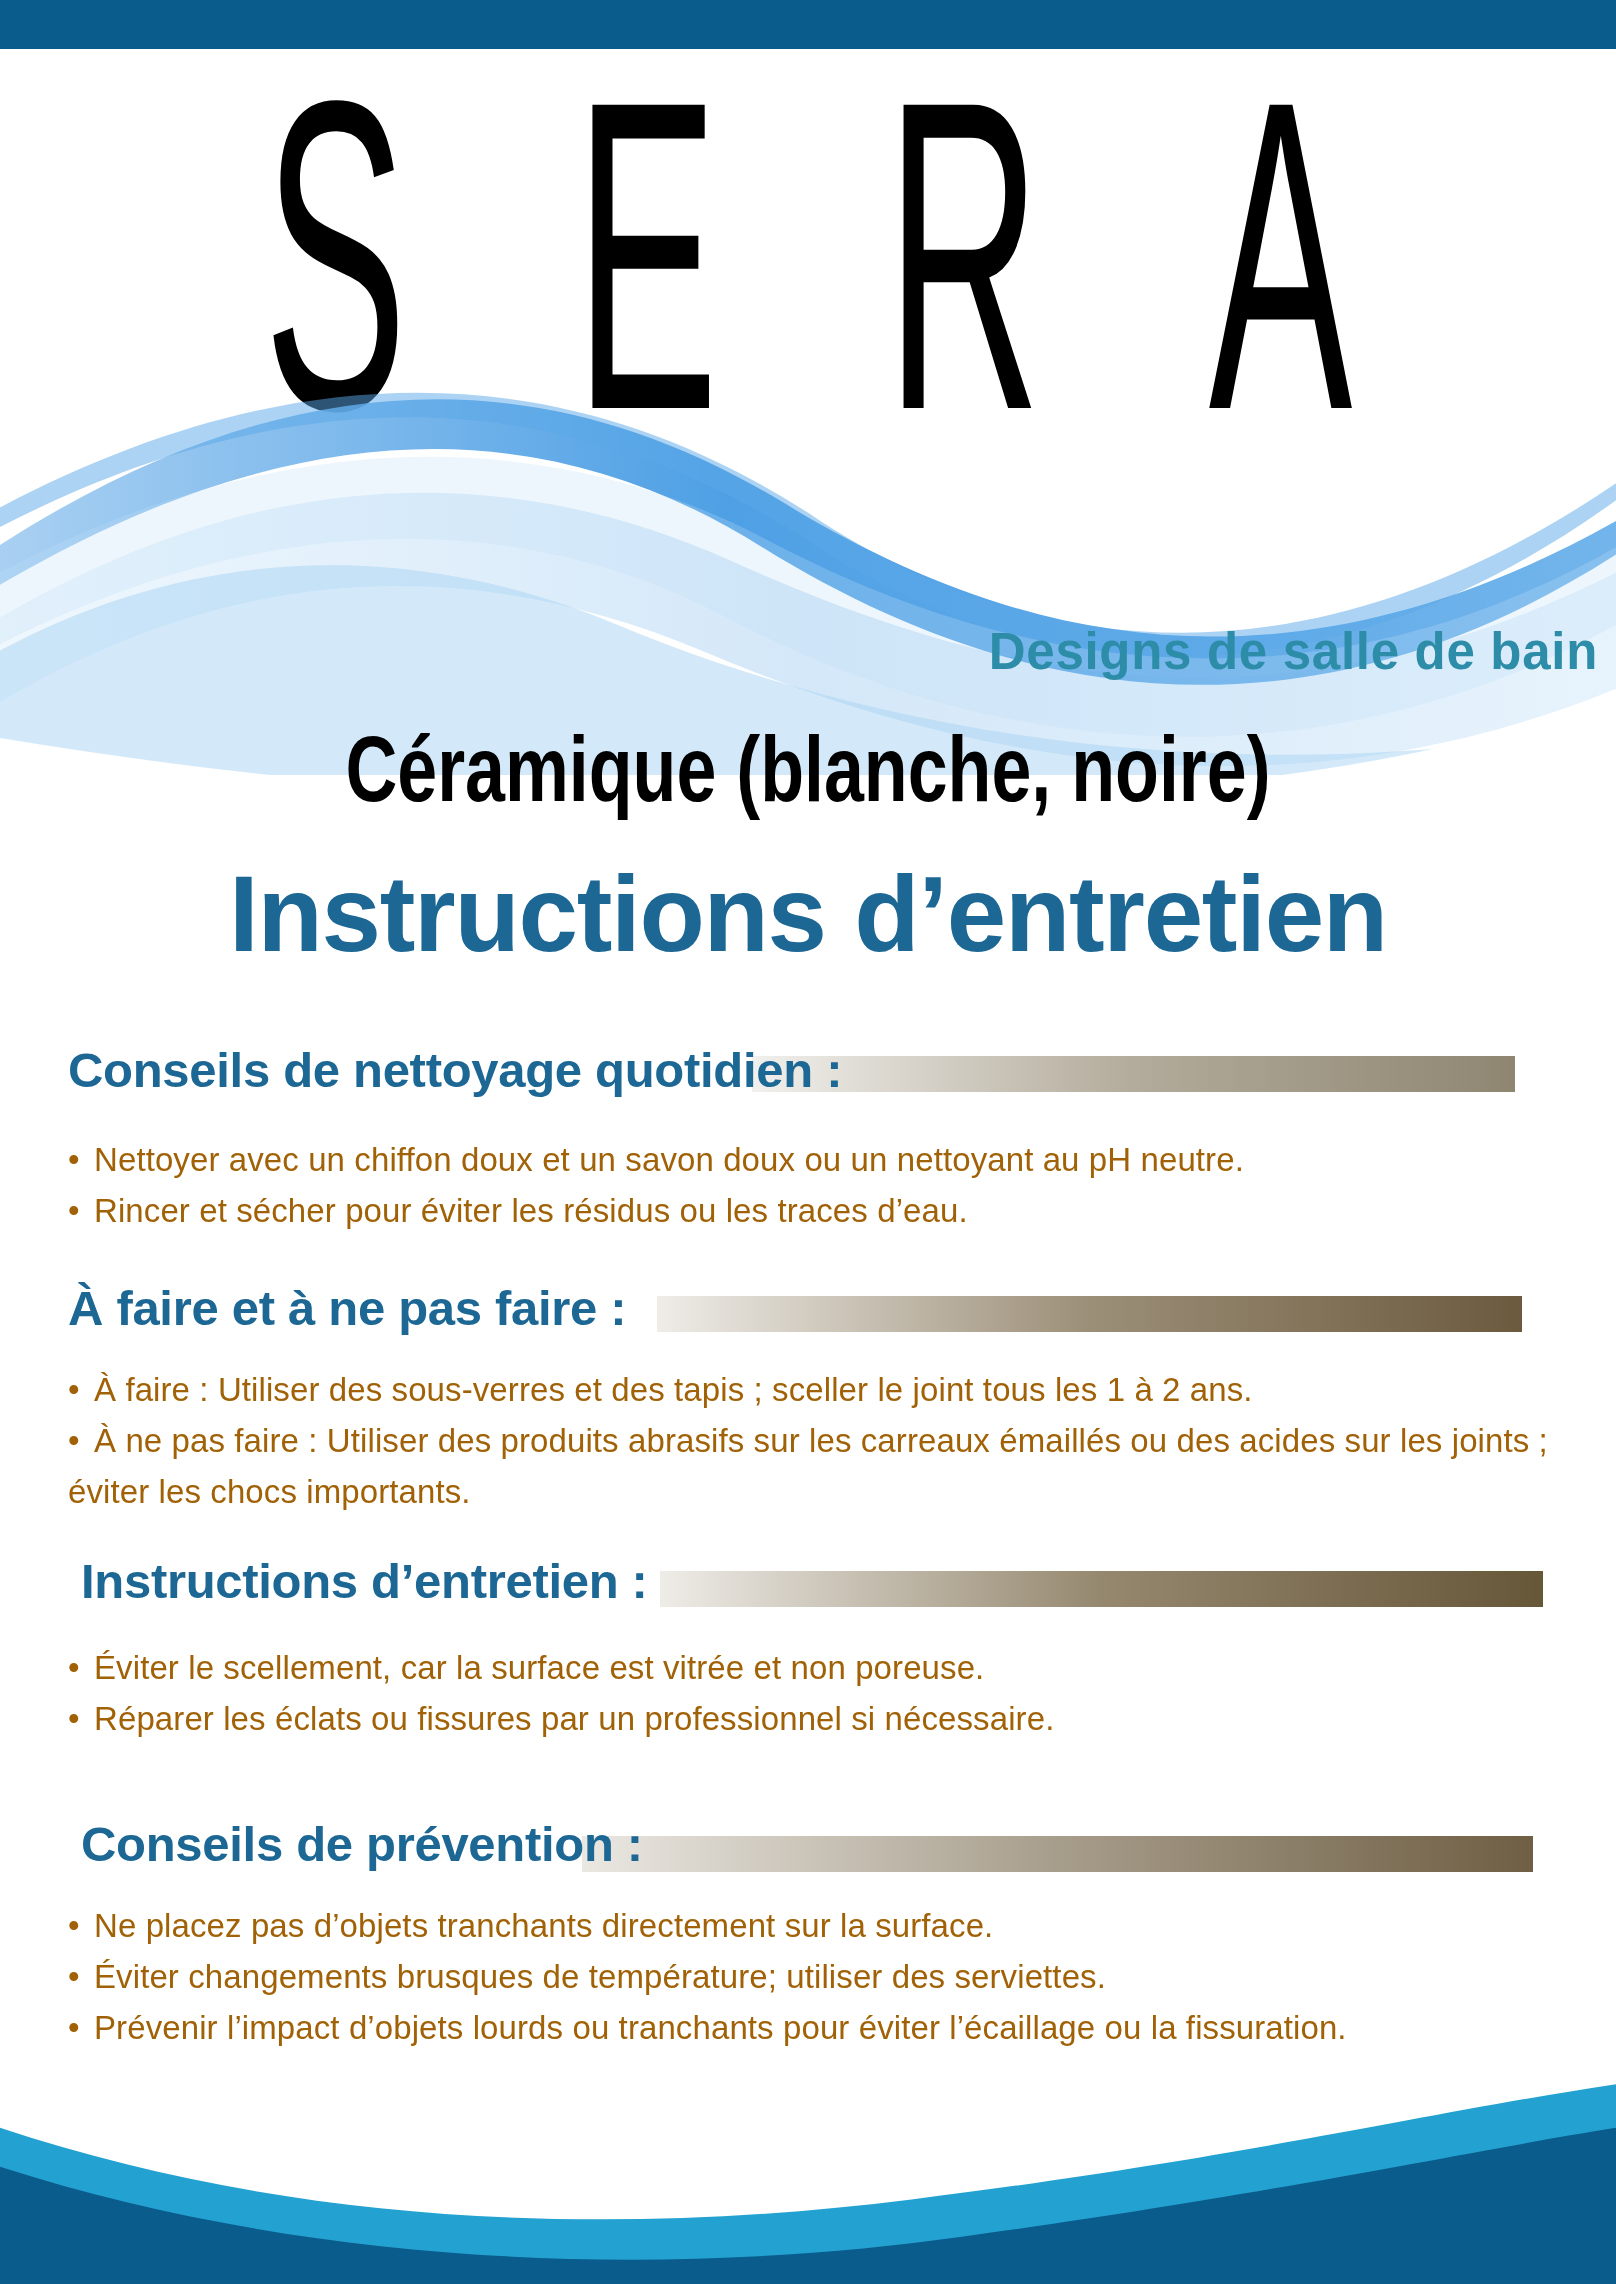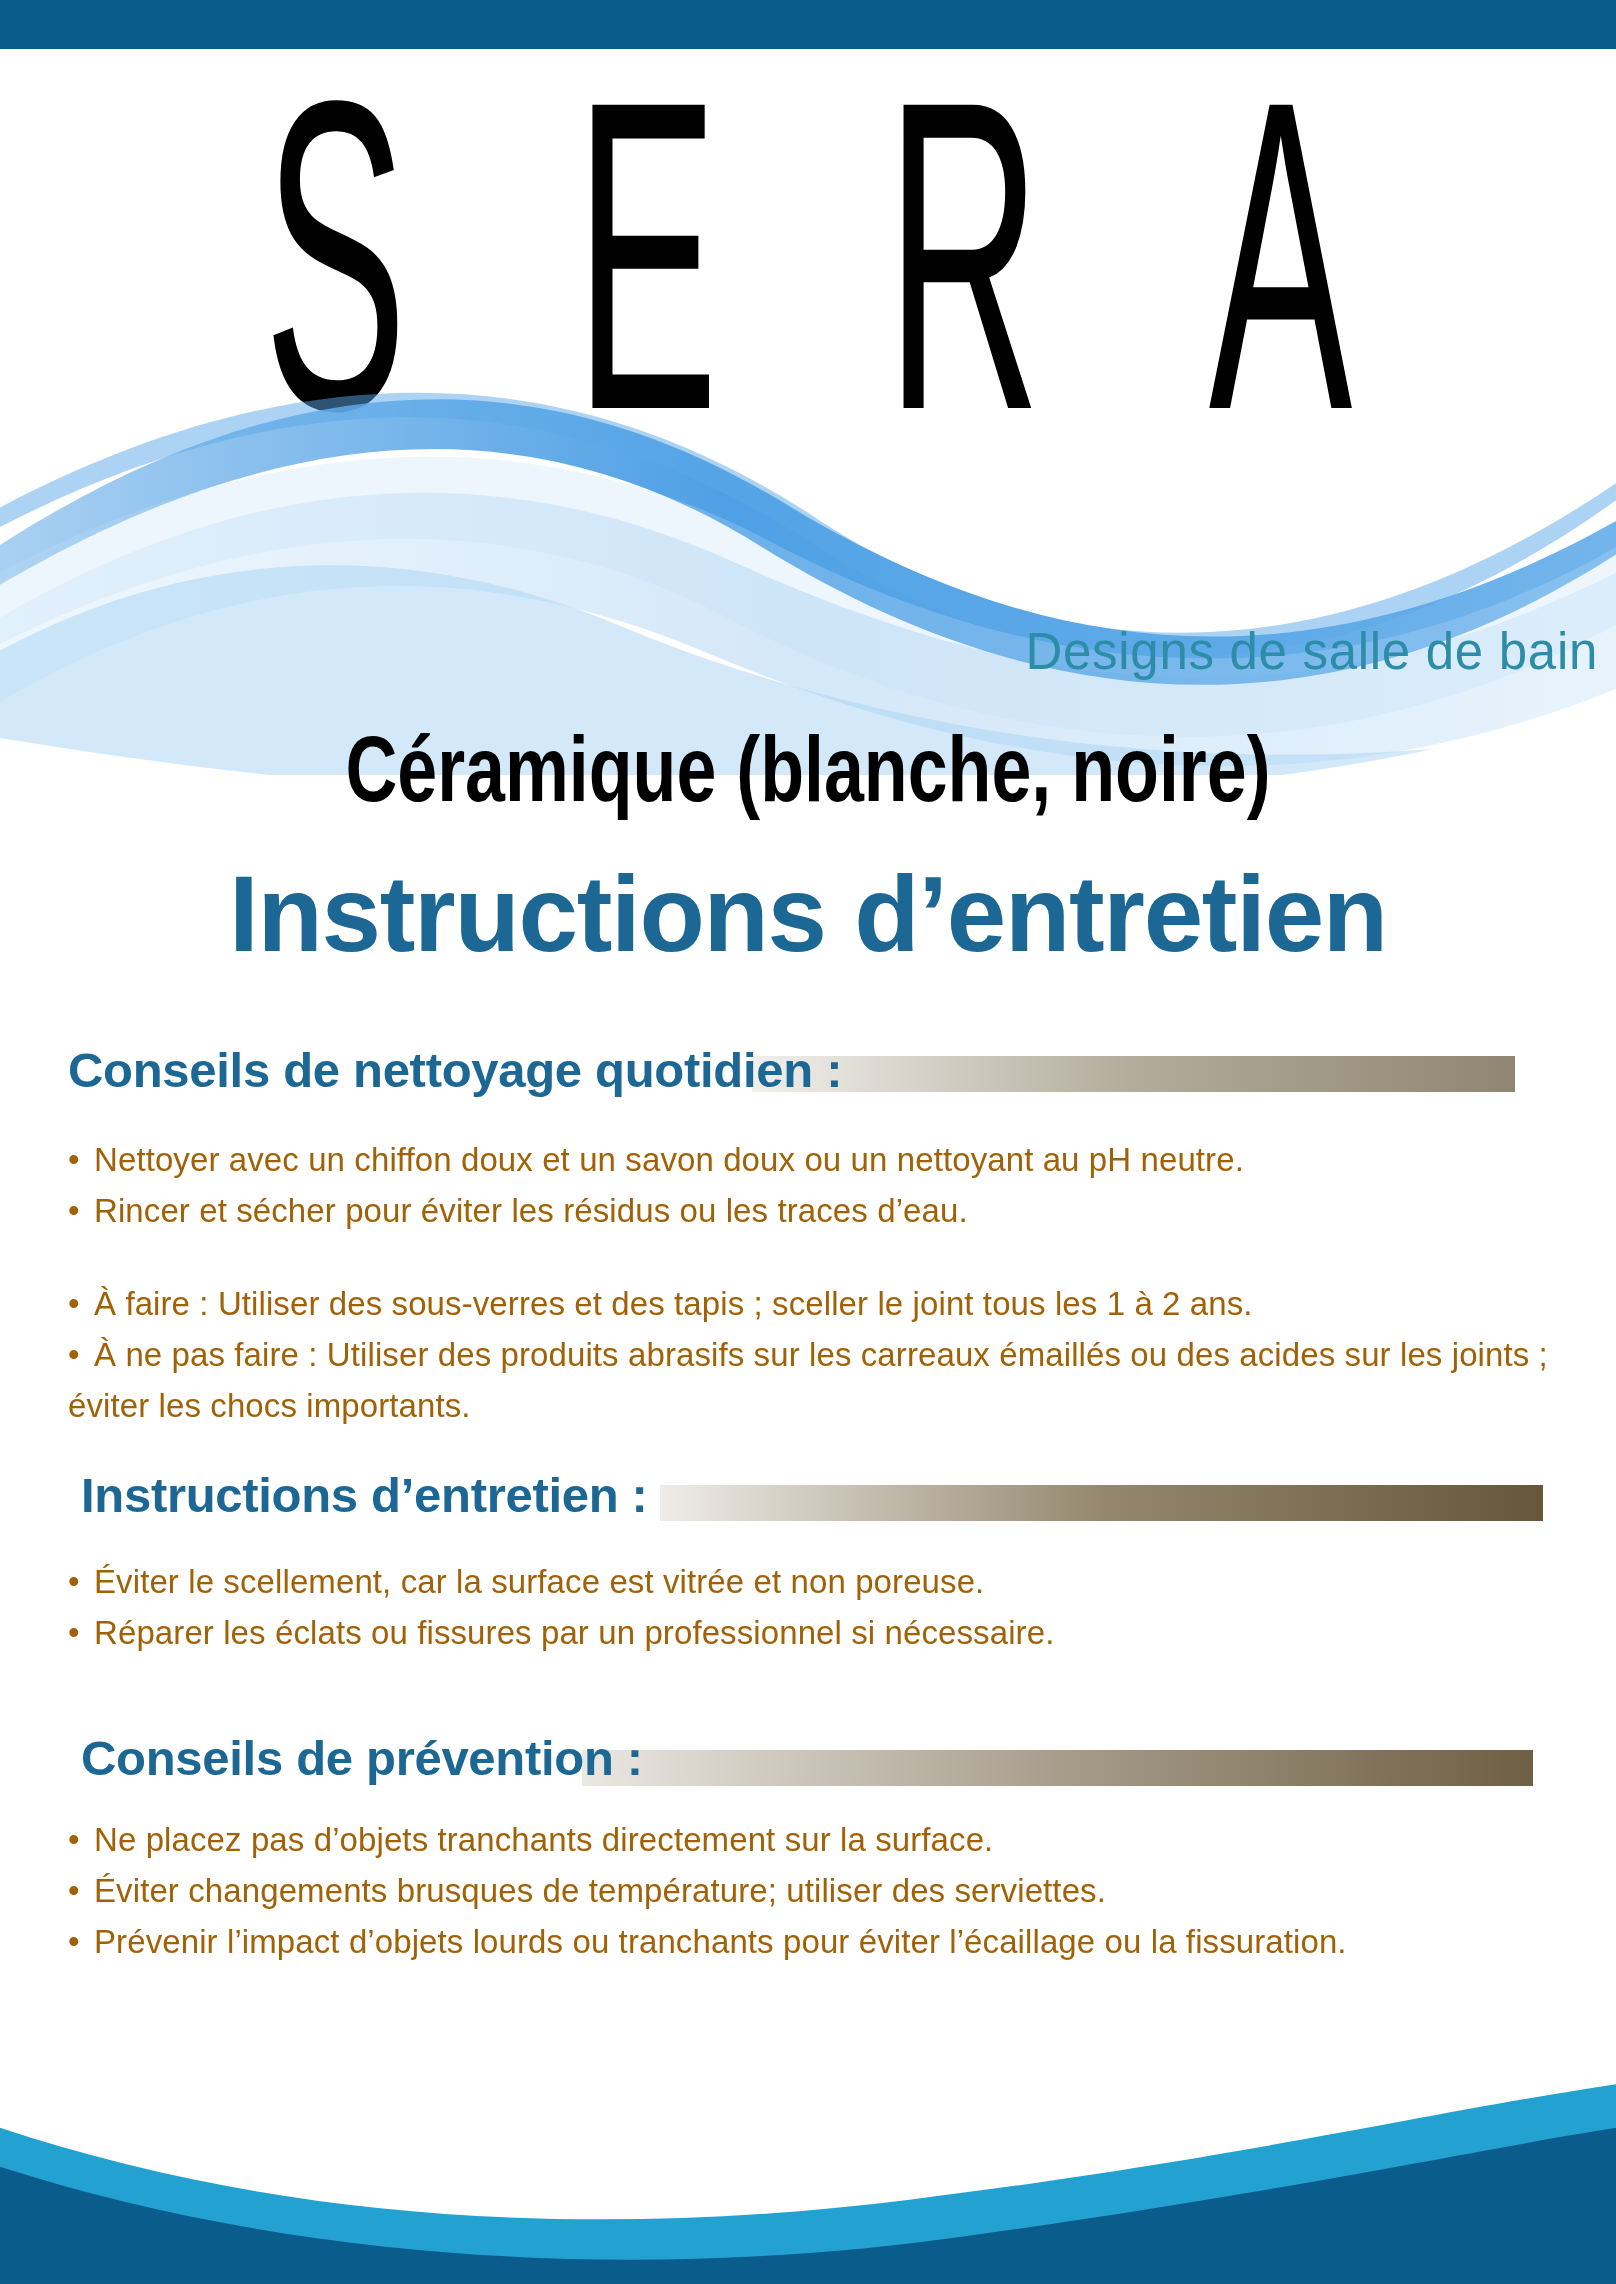--- a/index.html
+++ b/index.html
@@ -21,21 +21,21 @@
     text-align:center;
     font-size:215px;line-height:215px;font-weight:400;
     letter-spacing:0.78em;padding-left:0.78em;
     color:#000;
     transform:scaleY(2.05);transform-origin:top center;
     white-space:nowrap;
   }
   .wave-top{position:absolute;top:345px;left:0;width:1616px;height:430px;}
   .tagline{
     position:absolute;top:624px;right:18px;
-    font-size:51px;line-height:1.1;font-weight:400;
+    font-size:51px;line-height:1.1;font-weight:700;
     color:#2D8CA8;letter-spacing:0.7px;
   }
   
   .subtitle{
     position:absolute;top:721px;left:0;right:0;
     text-align:center;
     font-size:92px;line-height:1.05;font-weight:700;
     color:#000;
     transform:scaleX(0.78);transform-origin:center;
     white-space:nowrap;
@@ -124,20 +124,24 @@
         <div class="accent-bar" style="background:linear-gradient(90deg, rgba(216,212,202,0.35), #B3AB9B 50%, #8F8672 100%)"></div>
         <span class="heading-text">Conseils de nettoyage quotidien :</span>
       </div>
       <div class="bullets">
         <div class="bullet-line"><span class="bullet-marker">•</span><span>Nettoyer avec un chiffon doux et un savon doux ou un nettoyant au pH neutre.</span></div>
         <div class="bullet-line"><span class="bullet-marker">•</span><span>Rincer et sécher pour éviter les résidus ou les traces d’eau.</span></div>
       </div>
     </div>
 
     <div class="section s2">
+      <div class="section-heading">
+        <div class="accent-bar" style="background:linear-gradient(90deg, rgba(219,214,204,0.45), #9C8F78 50%, #6B5A3E 100%)"></div>
+        <span class="heading-text">À faire et à ne pas faire :</span>
+      </div>
       <div class="bullets">
         <div class="bullet-line"><span class="bullet-marker">•</span><span>À faire : Utiliser des sous-verres et des tapis ; sceller le joint tous les 1 à 2 ans.</span></div>
         <div class="bullet-line"><span class="bullet-marker">•</span><span>À ne pas faire : Utiliser des produits abrasifs sur les carreaux émaillés ou des acides sur les joints ; éviter les chocs importants.</span></div>
       </div>
     </div>
 
     <div class="section s3">
       <div class="section-heading">
         <div class="accent-bar" style="background:linear-gradient(90deg, rgba(219,214,204,0.45), #95886F 50%, #675739 100%)"></div>
         <span class="heading-text">Instructions d’entretien :</span>

